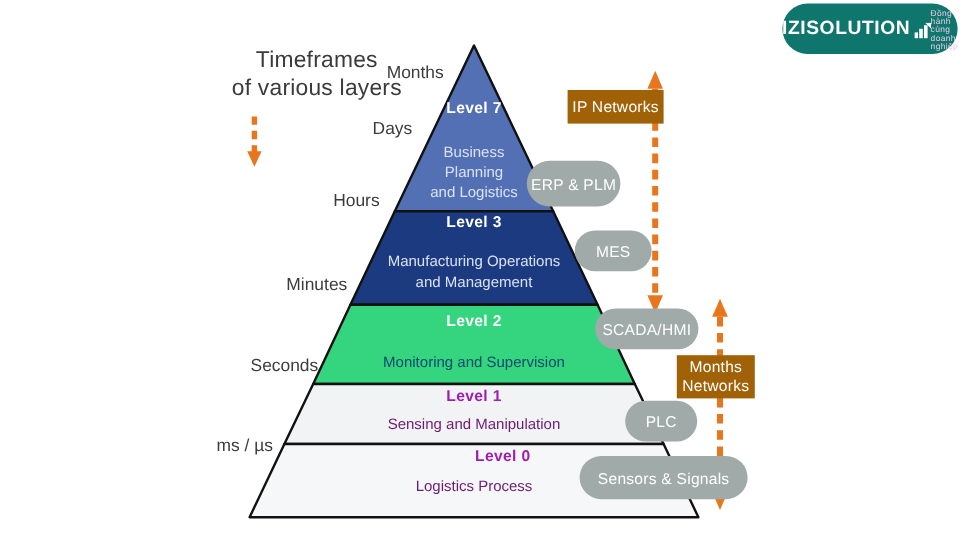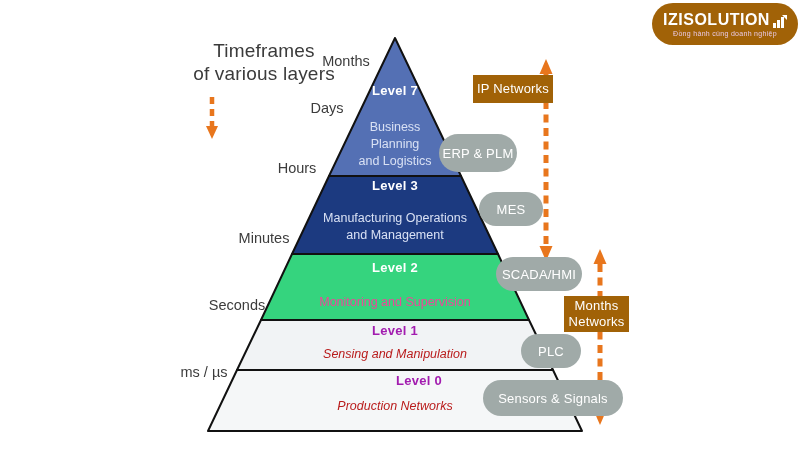--- a/index.html
+++ b/index.html
@@ -13,34 +13,34 @@
 
   
   .tlabel{font-size:14.5px;color:#3c3c3c;}
 
   
   .lvl-name{font-size:13px;font-weight:bold;letter-spacing:.3px;}
   .lvl-name.light{color:#ffffff;}
   .lvl-name.dark{color:#a21caf;}
   .lvl-desc{font-size:12.5px;line-height:17px;white-space:pre-line;}
   .lvl-desc.light{color:#d9e1f4;}
-  .lvl-desc.green{color:#ec4899;}
-  .lvl-desc.dark{color:#b91c1c;font-style:italic;}
+  .lvl-desc.green{color:#0c4a6e;}
+  .lvl-desc.dark{color:#701a75;}
 
   
   .pill{background:#a0aaa8;color:#ffffff;border-radius:999px;font-size:13px;
         display:flex;align-items:center;justify-content:center;letter-spacing:.2px;}
 
   
   .netbox{background:#a16207;color:#ffffff;font-size:13px;display:flex;align-items:center;
           justify-content:center;text-align:center;white-space:pre-line;line-height:16px;letter-spacing:.2px;}
 
   
-  .logo{left:652px;top:3px;width:146px;height:42px;background:#a16207;border-radius:21px;
-        display:flex;flex-direction:column;align-items:center;justify-content:center;}
+  .logo{left:652px;top:3px;width:146px;height:42px;background:#0f766e;border-radius:21px;
+        display:flex;flex-direction:row;align-items:center;justify-content:center;}
   .logo-row{display:flex;align-items:flex-end;gap:3px;}
   .logo-name{color:#ffffff;font-weight:bold;font-size:16px;letter-spacing:.5px;line-height:16px;}
   .logo-tag{color:#e9c9e4;font-size:7px;margin-top:2px;letter-spacing:.3px;}
   svg{display:block;}
 </style>
 </head>
 <body>
 
 <div class="canvas">
 
@@ -89,21 +89,21 @@
   <div class="abs ctr lvl-desc light" style="left:395px;top:227px;">Manufacturing Operations
 and Management</div>
 
   <div class="abs ctr lvl-name light" style="left:395px;top:267px;">Level 2</div>
   <div class="abs ctr lvl-desc green" style="left:395px;top:302px;">Monitoring and Supervision</div>
 
   <div class="abs ctr lvl-name dark" style="left:395px;top:330px;">Level 1</div>
   <div class="abs ctr lvl-desc dark" style="left:395px;top:354px;">Sensing and Manipulation</div>
 
   <div class="abs ctr lvl-name dark" style="left:395px;top:380px;margin-left:24px;">Level 0</div>
-  <div class="abs ctr lvl-desc dark" style="left:395px;top:406px;">Production Networks</div>
+  <div class="abs ctr lvl-desc dark" style="left:395px;top:406px;">Logistics Process</div>
 
   <div class="abs netbox" style="left:473px;top:75px;width:80px;height:28px;">IP Networks</div>
   <div class="abs netbox" style="left:564px;top:296px;width:65px;height:36px;">Months
 Networks</div>
 
   <div class="abs pill" style="left:439px;top:134px;width:78px;height:38px;">ERP &amp; PLM</div>
   <div class="abs pill" style="left:479px;top:192px;width:64px;height:34px;">MES</div>
   <div class="abs pill" style="left:496px;top:257px;width:86px;height:34px;">SCADA/HMI</div>
   <div class="abs pill" style="left:521px;top:334px;width:60px;height:34px;">PLC</div>
   <div class="abs pill" style="left:483px;top:380px;width:140px;height:36px;">Sensors &amp; Signals</div>

